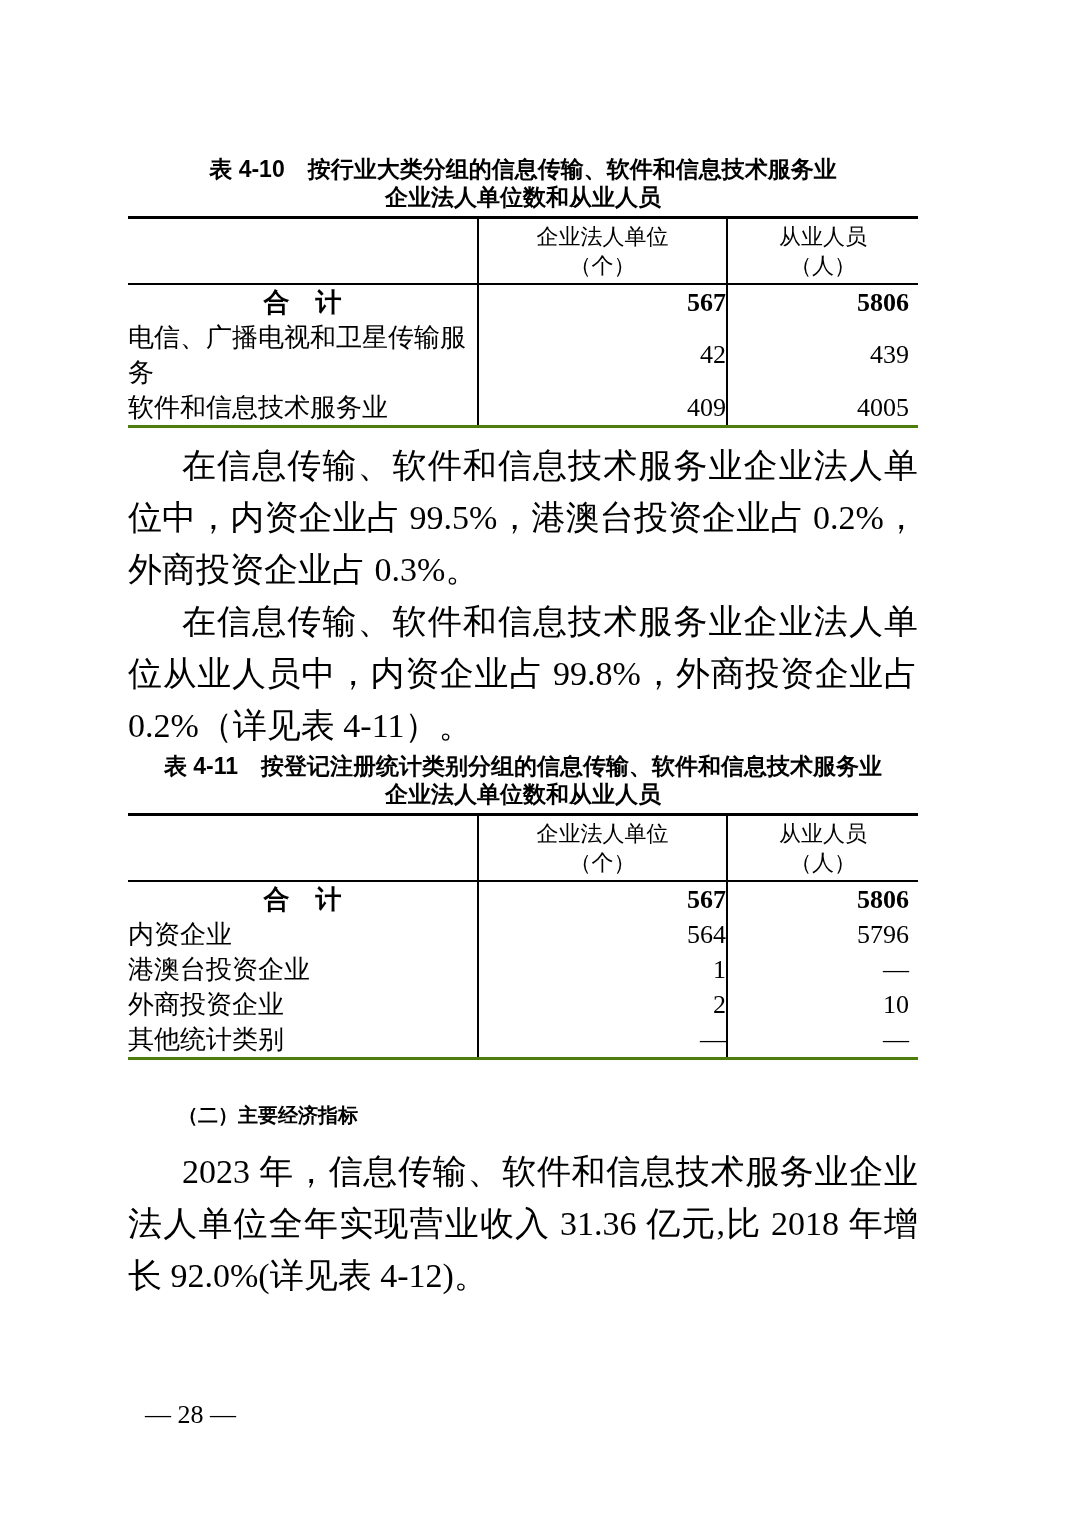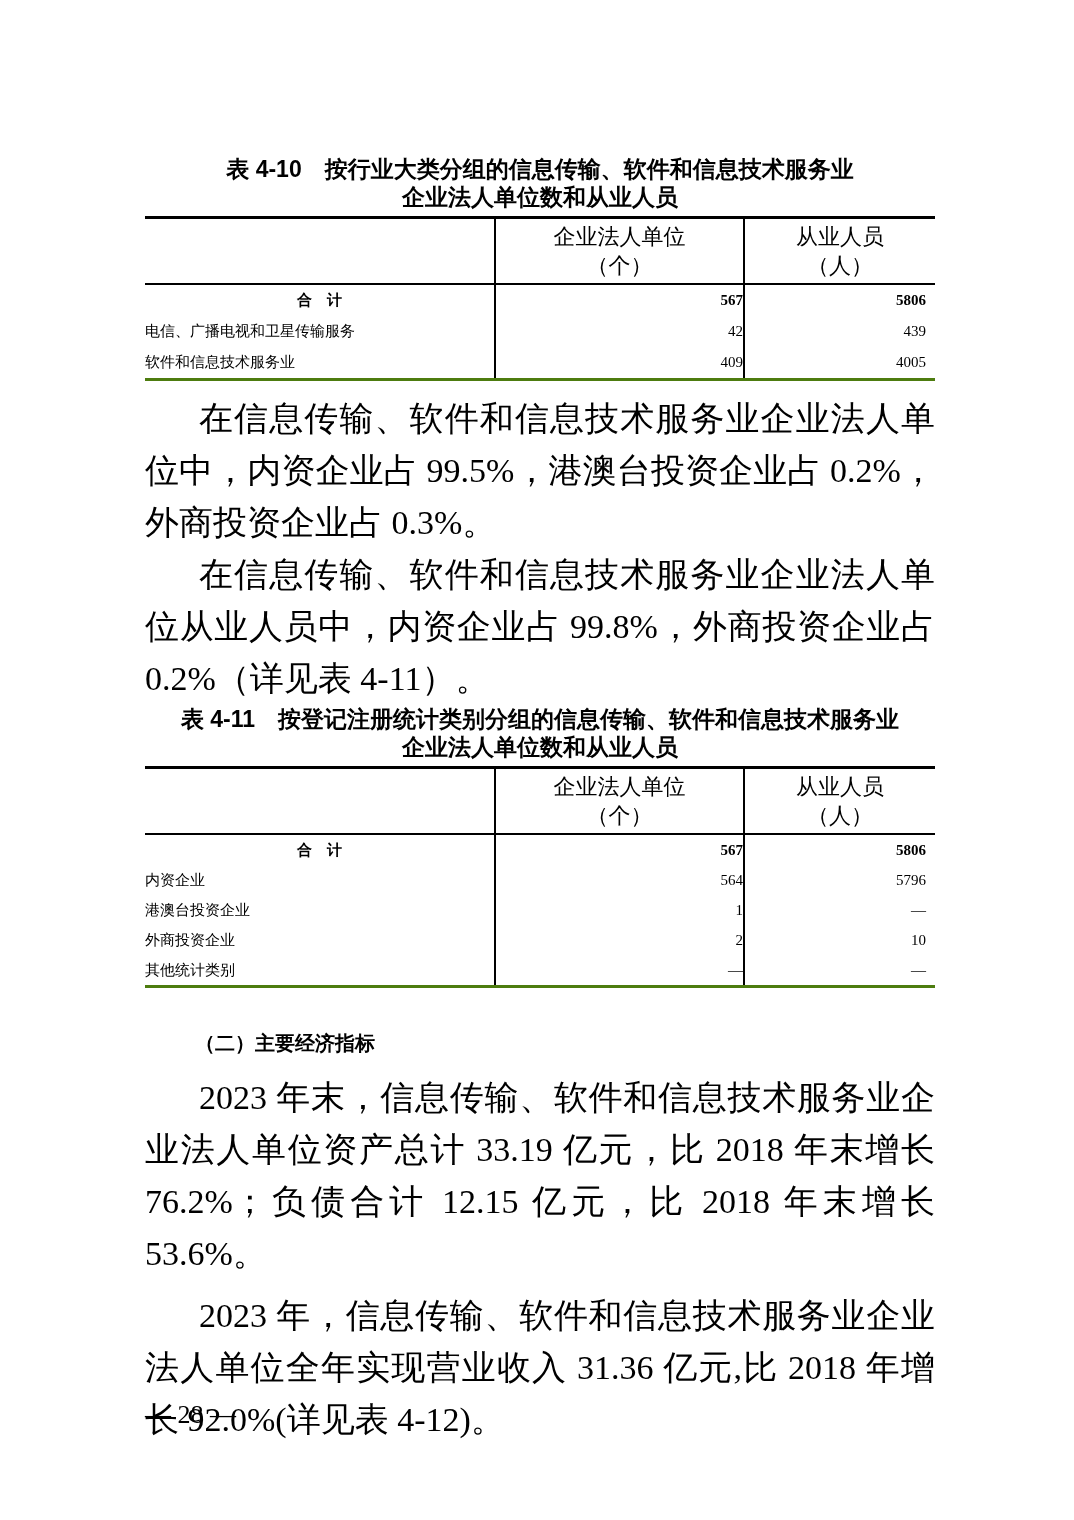--- a/index.html
+++ b/index.html
@@ -3,21 +3,21 @@
 <meta charset="utf-8">
 <style>
   html,body { margin:0; padding:0; background:#ffffff; }
   .page {
     position:relative;
     width:1074px; height:1520px;
     background:#ffffff; color:#000;
     font-family:"Liberation Serif", serif;
     overflow:hidden;
   }
-  .content { position:absolute; left:145px; top:155px; width:790px; }
+  .content { position:absolute; left:128px; top:155px; width:790px; }
 
   
   .tbl-title {
     font-family:"Liberation Sans", sans-serif;
     font-weight:bold; font-size:23px; line-height:28px;
     text-align:center; margin:0 0 5px 0;
   }
 
   
   table.stat-table {
@@ -25,21 +25,21 @@
     border-top:3px solid #000; border-bottom:3px solid #4d7c0f;
   }
   table.stat-table th, table.stat-table td { padding:0; font-weight:normal; }
   tr.hdr th {
     height:64px; font-size:22px; line-height:29px;
     text-align:center; vertical-align:middle;
     border-bottom:2px solid #000;
     font-family:"Liberation Serif", serif;
   }
   td.vline, th.vline { border-left:2px solid #000; }
-  tbody td { height:31px; font-size:15px; vertical-align:middle; }
+  tbody td { height:31px; font-size:26px; vertical-align:middle; }
   .t2 tbody td { height:30px; }
   td.lbl { text-align:left; padding-left:2px; }
   td.lbl.center { text-align:center; }
   td.num { text-align:right; padding-right:5px; font-family:"Liberation Serif", serif; }
   td.num.last { padding-right:9px; }
   tr.total td { font-weight:bold; }
 
   
   .body-p {
     width:790px; font-size:34px; line-height:52px;
@@ -160,19 +160,18 @@
         </tr>
         <tr>
           <td class="lbl">其他统计类别</td>
           <td class="num vline">—</td>
           <td class="num vline last">—</td>
         </tr>
       </tbody>
     </table>
 
     <div class="section-heading">（二）主要经济指标</div>
-    <p class="body-p mt8">2023 年末，信息传输、软件和信息技术服务业企业法人单位资产总计 33.19 亿元，比 2018 年末增长 76.2%；负债合计 12.15 亿元，比 2018 年末增长 53.6%。</p>
     <p class="body-p mt10">2023 年，信息传输、软件和信息技术服务业企业法人单位全年实现营业收入 31.36 亿元,比 2018 年增长 92.0%(详见表 4-12)。</p>
 
   </div>
 
   <div class="page-number">— 28 —</div>
 </div>
 
 </body></html>

